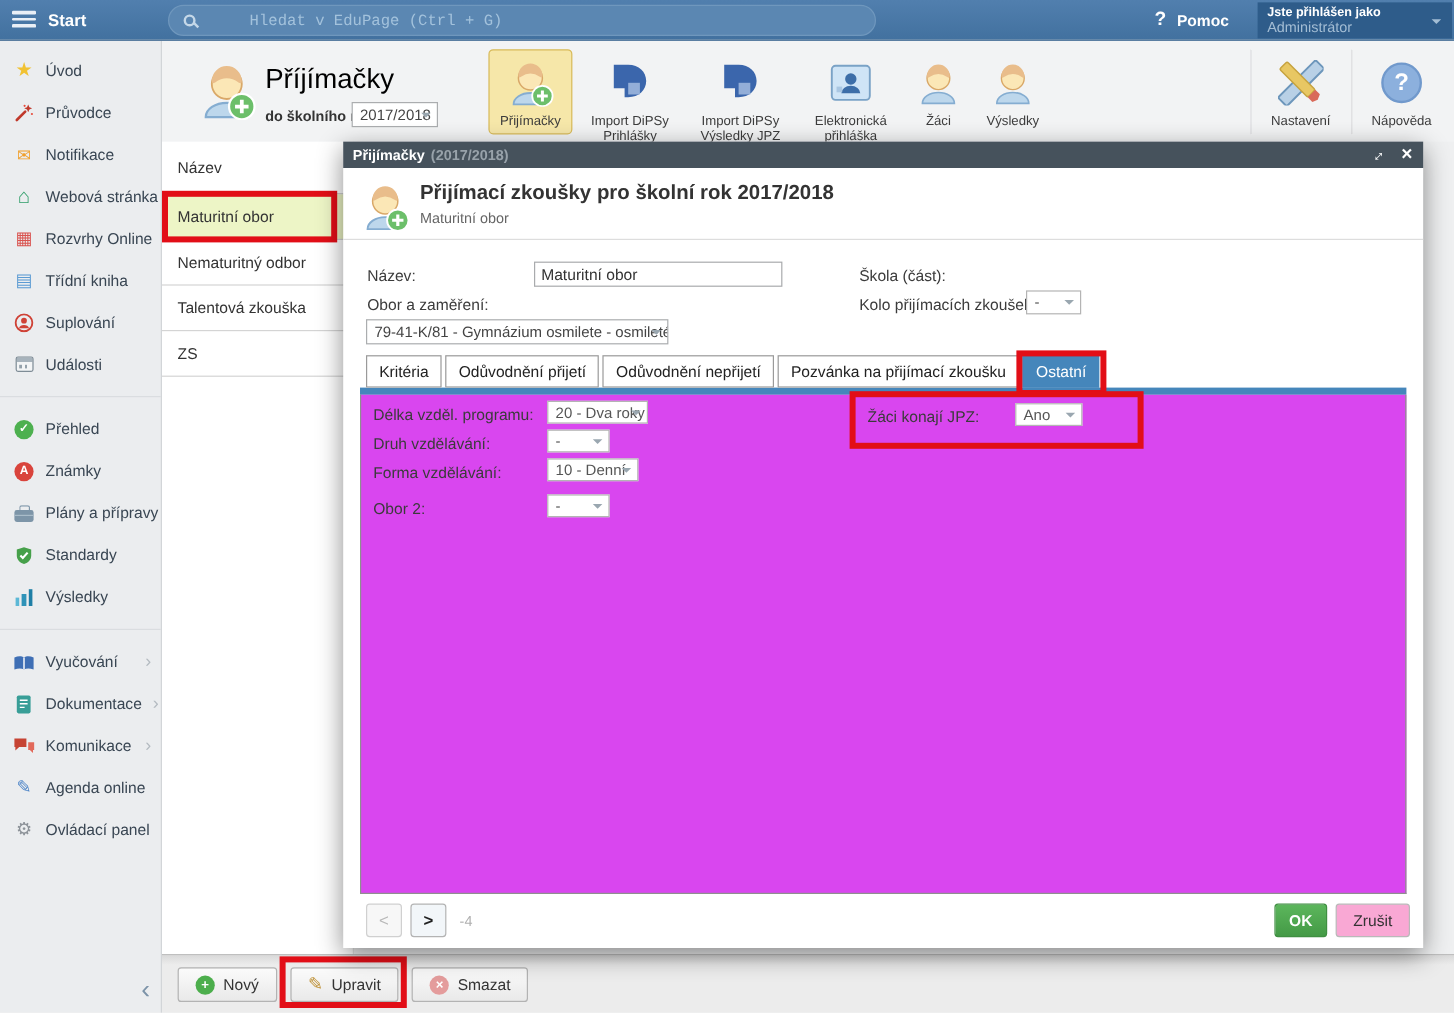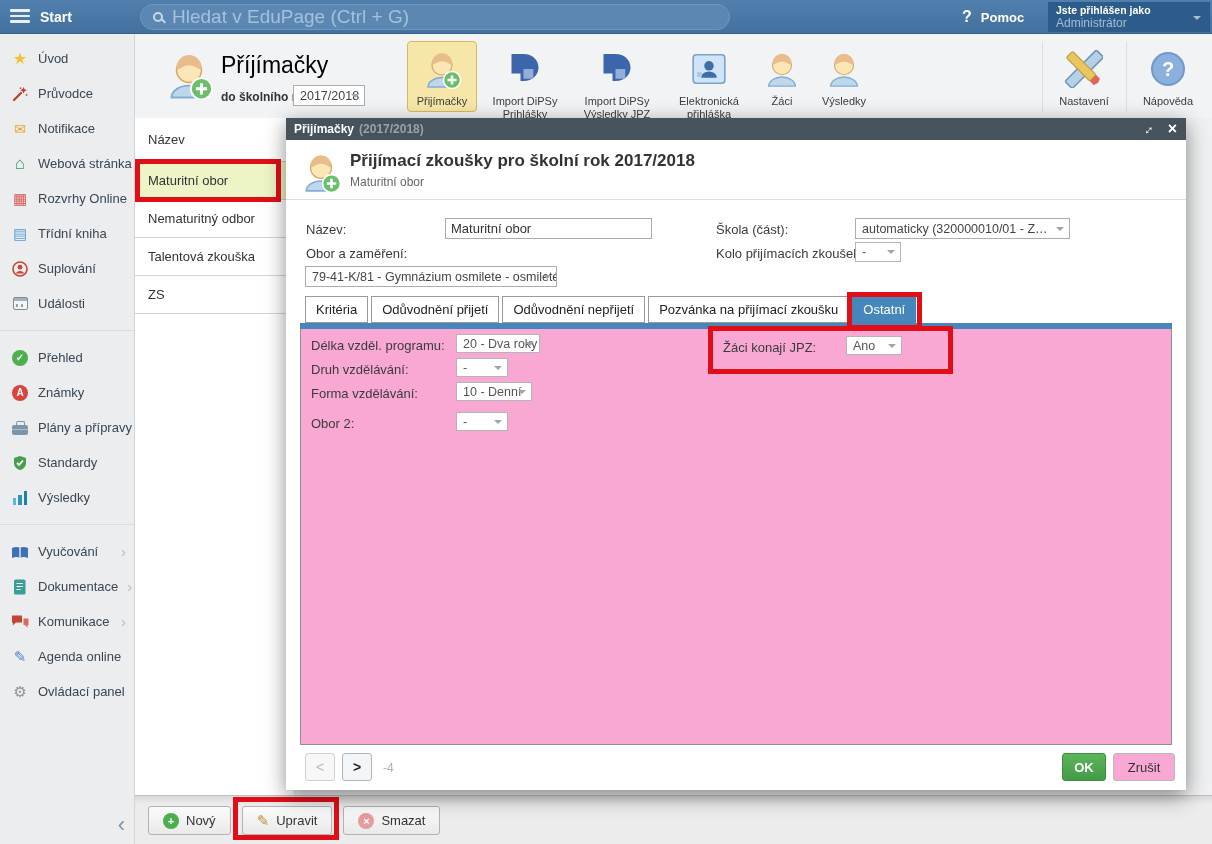--- a/index.html
+++ b/index.html
@@ -11,21 +11,21 @@
   
   #topbar{position:absolute;left:0;top:0;width:1212px;height:34px;
     background:linear-gradient(#517fae,#42719f);border-bottom:1px solid #36618d;z-index:50;}
   .hamburger{position:absolute;left:10px;top:9px;width:20px;height:16px;cursor:pointer;}
   .hamburger span{display:block;height:2.5px;background:#e9eff6;margin-bottom:3px;border-radius:1px;}
   .start{position:absolute;left:40px;top:0;height:34px;line-height:34px;color:#fff;font-weight:bold;font-size:14px;cursor:pointer;}
   .search{position:absolute;left:140px;top:4px;width:590px;height:26px;border-radius:13px;
     background:#5b87b2;border:1px solid #6f97bd;display:flex;align-items:center;padding:0 12px;}
   .mag{width:10px;height:10px;border:2px solid #c5d8e8;border-radius:50%;position:relative;margin-right:9px;flex:none;}
   .mag::after{content:"";position:absolute;width:5px;height:2px;background:#c5d8e8;transform:rotate(45deg);right:-5px;bottom:-2px;}
-  .search input{flex:1;background:transparent;border:none;outline:none;color:#dce8f3;font-size:19px;font-family:Liberation Sans, sans-serif;}
+  .search input{flex:1;background:transparent;border:none;outline:none;color:#dce8f3;font-size:13px;font-family:Liberation Mono, monospace;margin-left:36px;}
   .search input::placeholder{color:#a3c2dc;}
   .pomoc{position:absolute;left:962px;top:0;height:34px;display:flex;align-items:center;gap:9px;color:#fff;cursor:pointer;}
   .pomoc .q{font-weight:bold;font-size:16px;}
   .pomoc .plabel{font-weight:bold;font-size:13px;}
   .userbox{position:absolute;right:2px;top:2px;width:162px;height:30px;background:#2e5c8a;padding:2px 8px;cursor:pointer;}
   .userbox .u1{font-size:10.5px;font-weight:bold;color:#fff;line-height:12px;}
   .userbox .u2{font-size:12px;color:#a3bdd4;line-height:14px;}
   .userbox .caret{position:absolute;right:9px;top:14px;width:0;height:0;border:4px solid transparent;border-top-color:#a3bdd4;}
   
   #sidebar{position:absolute;left:0;top:34px;width:135px;height:810px;background:#ebedef;
@@ -110,21 +110,21 @@
     padding:0 5px;font-family:inherit;outline:none;}
   
   .m-tabs{padding-left:19px;display:flex;gap:3px;position:relative;z-index:3;}
   .tabwrap{position:relative;}
   .tab{height:27px;line-height:25px;padding:0 10px;border:1px solid #9a9a9a;background:#fff;
     font-size:13px;color:#222;white-space:nowrap;cursor:pointer;}
   .tab.active{background:#4586bb;border-color:#4586bb;color:#fff;}
   .tab-ann{left:-5px;right:-6px;top:-4px;bottom:-7px;}
   .m-bluebar{height:6px;background:#4586bb;margin:0 14px;}
   .m-panel{margin:0 14px;height:416px;border:1px solid #8f8f8f;border-top:none;position:relative;
-    font-size:13px;color:#3b3b3b;background:#f9a8d4;}
+    font-size:13px;color:#3b3b3b;background:#d946ef;}
   .dd.dim{color:#555;border-color:#b4b4b4;}
   .pdd{position:absolute;height:19px;font-size:12.5px;}
   .jpz-ann{left:407px;top:-3px;width:245px;height:48px;}
   
   .m-footer{position:absolute;left:0;bottom:0;width:100%;height:45px;}
   .pg-btn{position:absolute;top:8px;width:30px;height:28px;border-radius:3px;font-size:14px;
     text-align:center;line-height:26px;cursor:pointer;font-family:inherit;}
   .pg-prev{left:19px;border:1px solid #d0d0d0;background:#f7f7f7;color:#b8b8b8;}
   .pg-next{left:56px;border:1px solid #b3b3b3;background:#f2f6f9;color:#222;font-weight:bold;}
   .pg-info{position:absolute;left:97px;top:16px;font-size:12px;color:#b0b0b0;}
@@ -491,23 +491,20 @@
         </svg>
     </span>
     <div class="mh-title">Přijímací zkoušky pro školní rok 2017/2018</div>
     <div class="mh-sub">Maturitní obor</div>
   </div>
 
   <div class="m-form">
     <span class="fl" style="left:20px;top:22px">Název:</span>
     <input class="m-input" style="left: 159px; top: 18px; width: 207px;" value="Maturitní obor">
     <span class="fl" style="left:430px;top:22px">Škola (část):</span>
-    <div class="dd" style="position:absolute;left:569px;top:18px;width:215px;height:21px">
-      <span>automaticky (320000010/01 - Z…</span>
-    </div>
     <span class="fl" style="left:20px;top:46px">Obor a zaměření:</span>
     <span class="fl" style="left:430px;top:46px">Kolo přijímacích zkoušek:</span>
     <div class="dd dim" style="position:absolute;left:569px;top:42px;width:46px;height:20px">
       <span>-</span>
     </div>
     <div class="dd" style="position:absolute;left:19px;top:66px;width:252px;height:21px">
       <span>79-41-K/81 - Gymnázium osmilete - osmileté</span>
     </div>
   </div>
 

